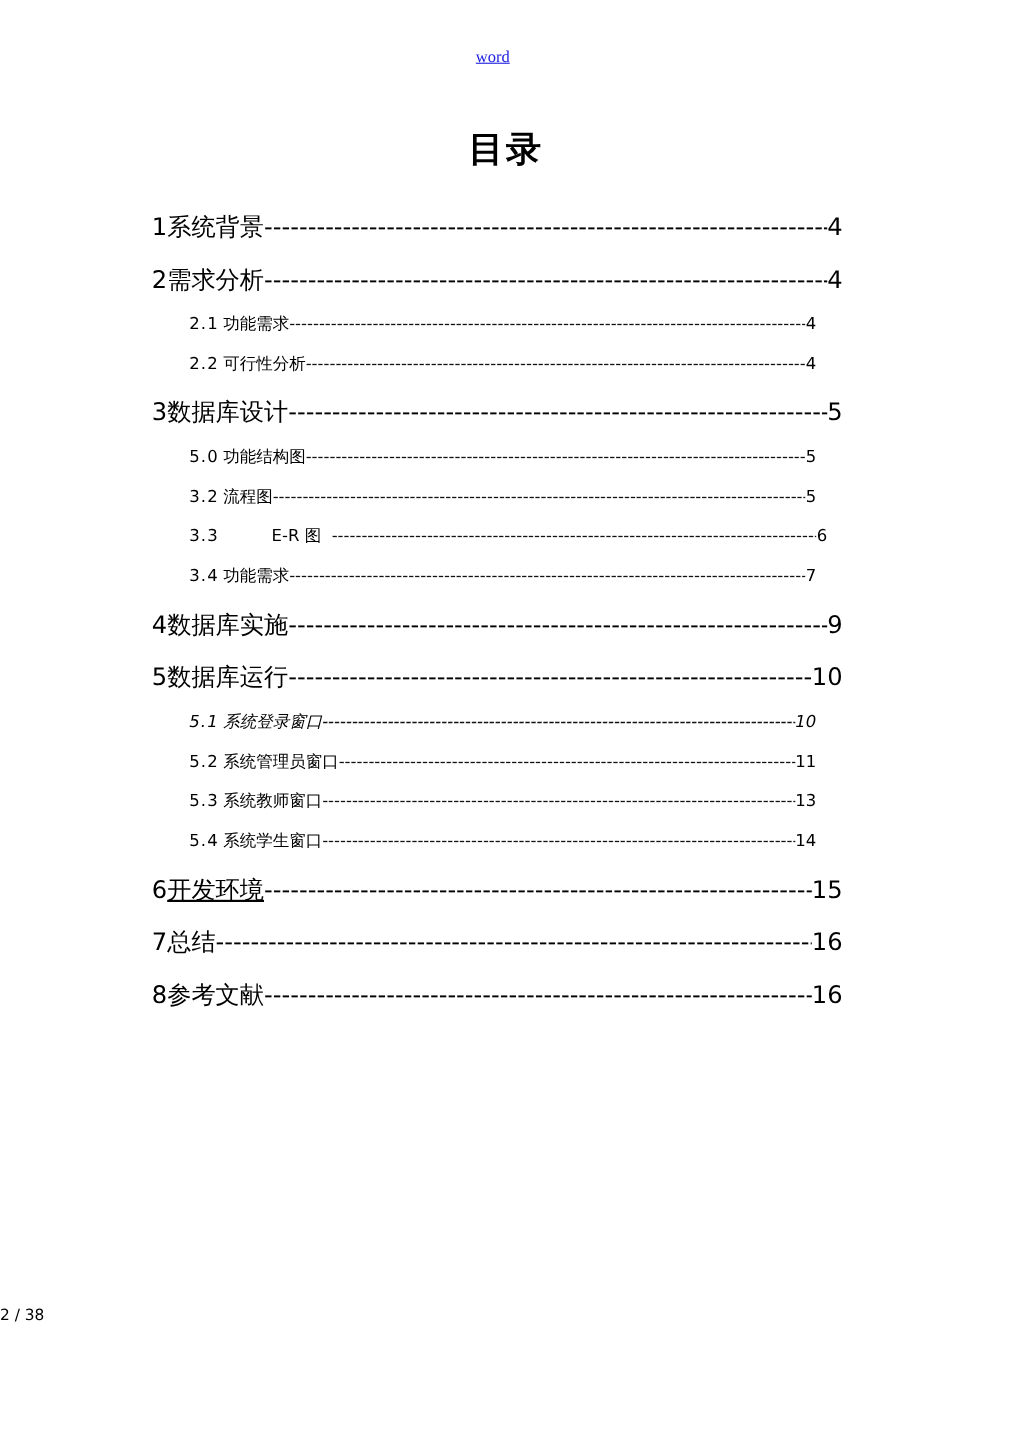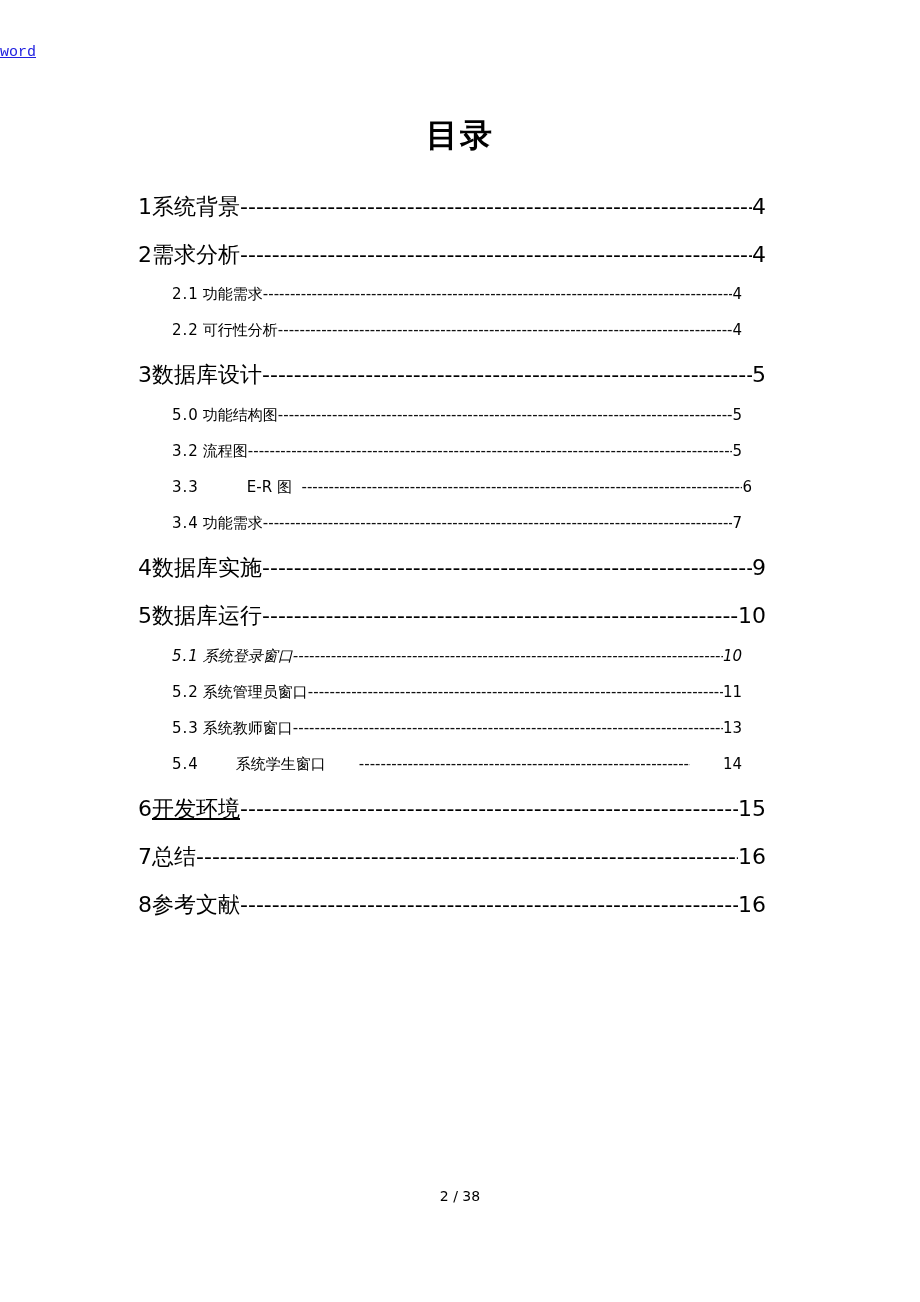--- a/index.html
+++ b/index.html
@@ -1,36 +1,36 @@
 <!DOCTYPE html>
 <html><head>
 <meta charset="utf-8">
 <style>
   html, body { margin:0; padding:0; background:#ffffff; }
   body { width:920px; height:1302px; position:relative; overflow:hidden;
          font-family:"DejaVu Sans", "Liberation Sans", sans-serif; color:#000; }
-  .header-link { position:absolute; top:44px; left:0; width:896px; 
-         font-family:Liberation Mono, monospace; font-size:15px; color:#2020e0;
+  .header-link { position:absolute; top:44px; left:0; width:896px; text-align:center;
+         font-family:Liberation Serif, serif; font-size:15px; color:#2020e0;
          text-decoration:underline; }
   .header-link span { cursor:pointer; }
   .title { position:absolute; top:114px; left:0; width:920px; text-align:center;
          font-family:Liberation Serif, serif; font-size:32px; font-weight:bold; letter-spacing:2px; }
   .toc { position:absolute; left:0; top:0; width:920px; }
   .row { position:absolute; display:flex; align-items:baseline; white-space:nowrap; overflow:hidden; }
   .row.lvl1 { left:138px; width:628px; font-size:22px; height:30px; }
   .row.lvl2 { left:172px; font-size:15px; height:22px; }
   .row .num { display:inline-block; width:34px; }
   .row.lvl2 .num { width:auto; margin-right:4px; letter-spacing:1px; }
   .row .label { flex:none; }
   .row .leader { flex:1 1 auto; overflow:hidden; white-space:nowrap; color:#000;
          letter-spacing:0px; }
   .row.lvl1 .leader { font-size:22px; }
   .row.lvl2 .leader { font-size:15px; color:#111; }
   .row .page { flex:none; }
-  .footer { position:absolute; top:1188px; left:0; width:920px; text-align:center;
+  .footer { position:absolute; top:1188px; left:0; width:920px; text-align:left;
          font-size:14px; font-family:"DejaVu Sans", "Liberation Sans", sans-serif; }
 </style>
 </head>
 <body>
 
 <div class="header-link">
   <span>word</span>
 </div>
 
 <div class="title">目录</div>
@@ -113,21 +113,21 @@
       <span class="label" style="white-space: pre;">系统管理员窗口</span>
       <span class="leader">--------------------------------------------------------------------------------------------------------------------------------------------------------------------------------------------------------</span>
       <span class="page">11</span>
     </div>
     <div class="row lvl2" style="top: 719px; width: 570px;">
       <span class="num">5.3</span>
       <span class="label" style="white-space: pre;">系统教师窗口</span>
       <span class="leader">--------------------------------------------------------------------------------------------------------------------------------------------------------------------------------------------------------</span>
       <span class="page">13</span>
     </div>
-    <div class="row lvl2" style="top: 755px; width: 570px; gap: 33px;">
+    <div class="row lvl2" style="top: 755px; width: 570px;">
       <span class="num">5.4</span>
       <span class="label" style="white-space: pre;">系统学生窗口</span>
       <span class="leader">--------------------------------------------------------------------------------------------------------------------------------------------------------------------------------------------------------</span>
       <span class="page">14</span>
     </div>
     <div class="row lvl1" style="top: 794px;">
       <span class="num">6</span>
       <span class="label" style="white-space: pre; text-decoration: underline;">开发环境</span>
       <span class="leader">--------------------------------------------------------------------------------------------------------------------------------------------------------------------------------------------------------</span>
       <span class="page">15</span>

